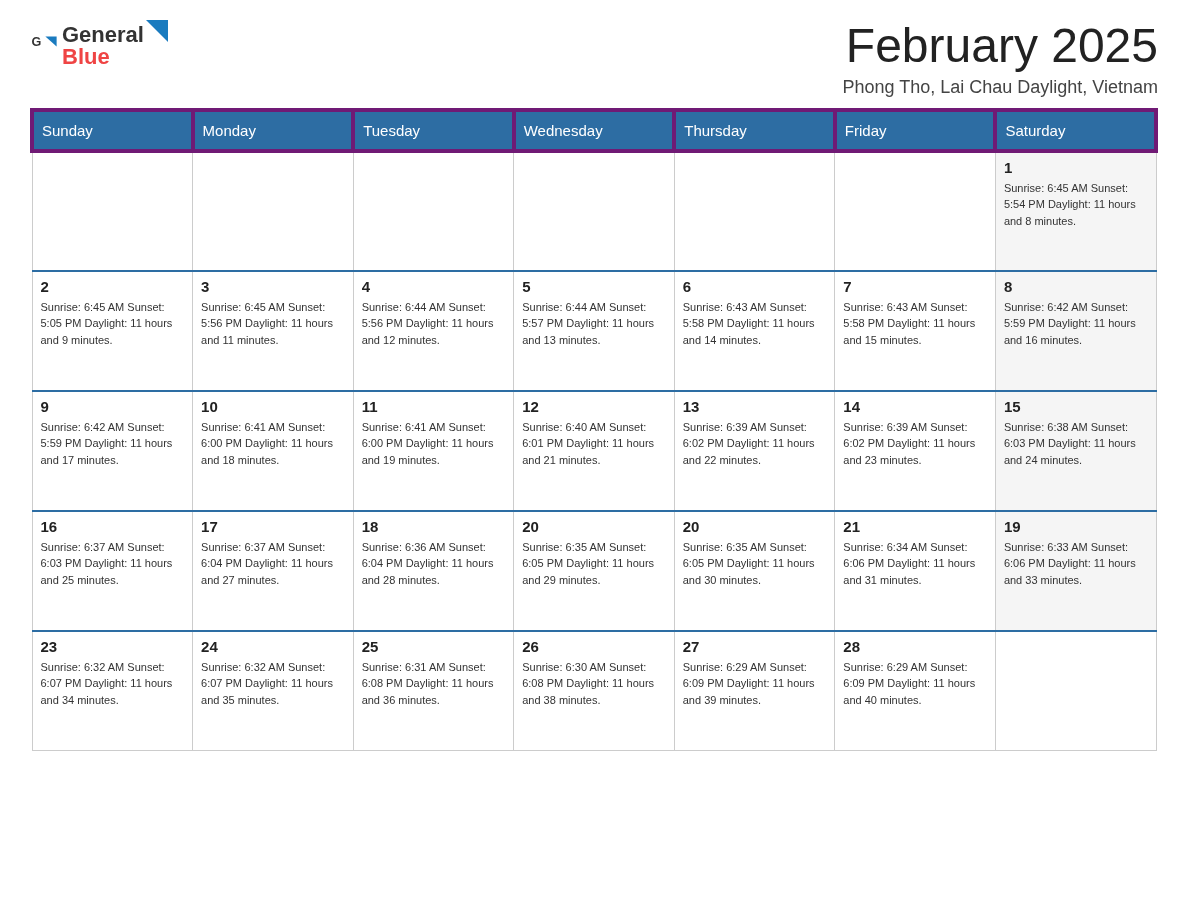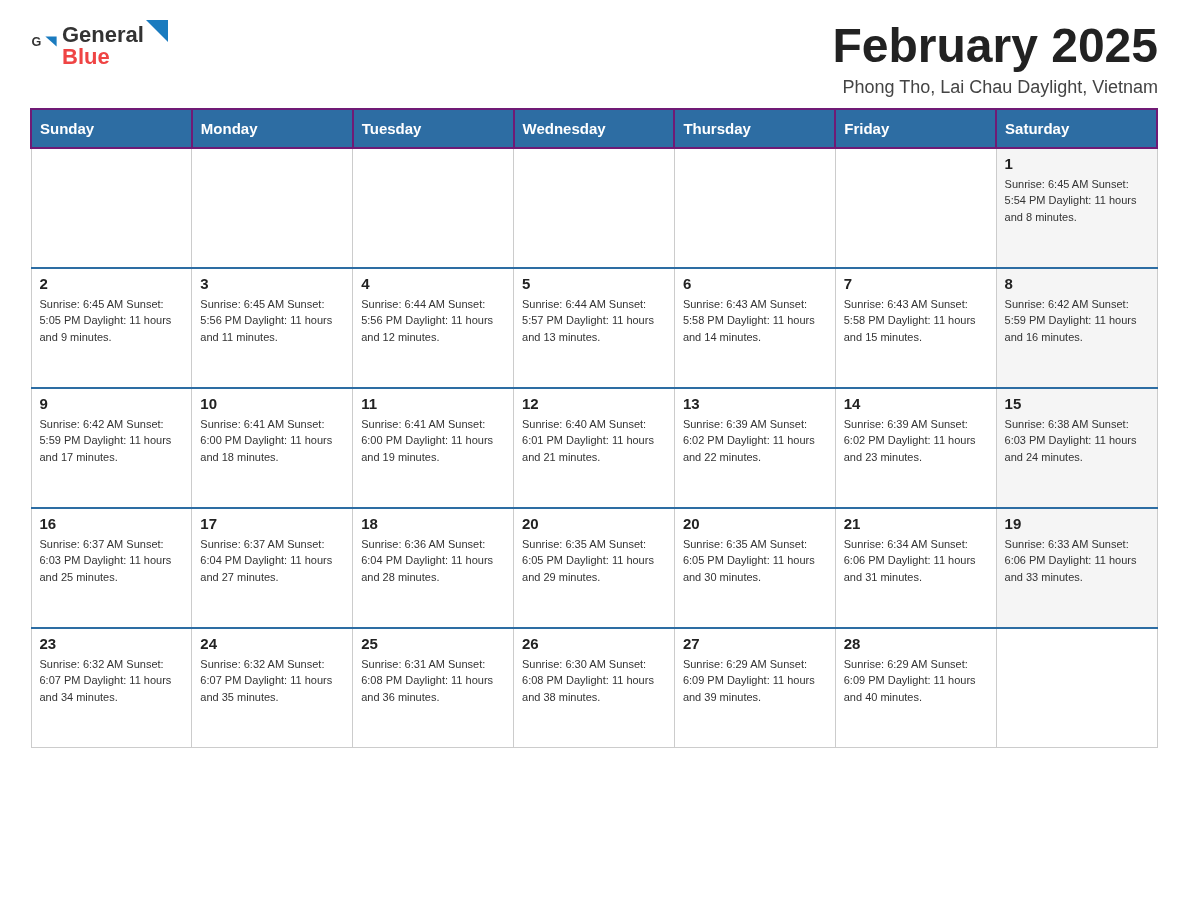--- a/index.html
+++ b/index.html
@@ -33,42 +33,42 @@
     }
     .logo-icon {
       width: 28px;
       height: 28px;
     }
     .title-area {
       text-align: right;
     }
     .month-title {
       font-size: 48px;
-      font-weight: bold;
+      font-weight: normal;
       color: #222;
       line-height: 1.1;
     }
     .location {
       font-size: 18px;
       color: #444;
       margin-top: 4px;
     }
     .calendar {
       width: 100%;
       border-collapse: collapse;
       margin-top: 10px;
     }
     .calendar th {
       background-color: #2d6da3;
       color: #fff;
       font-size: 15px;
-      font-weight: bold;
+      font-weight: normal;
       padding: 10px 8px;
       text-align: left;
-      border: 2px solid #701a75;
+      border: 4px solid #701a75;
     }
     .calendar td {
       border: 1px solid #ccc;
       vertical-align: top;
       padding: 6px 8px;
       width: 14.28%;
       min-height: 110px;
       height: 120px;
     }
     .day-number {

